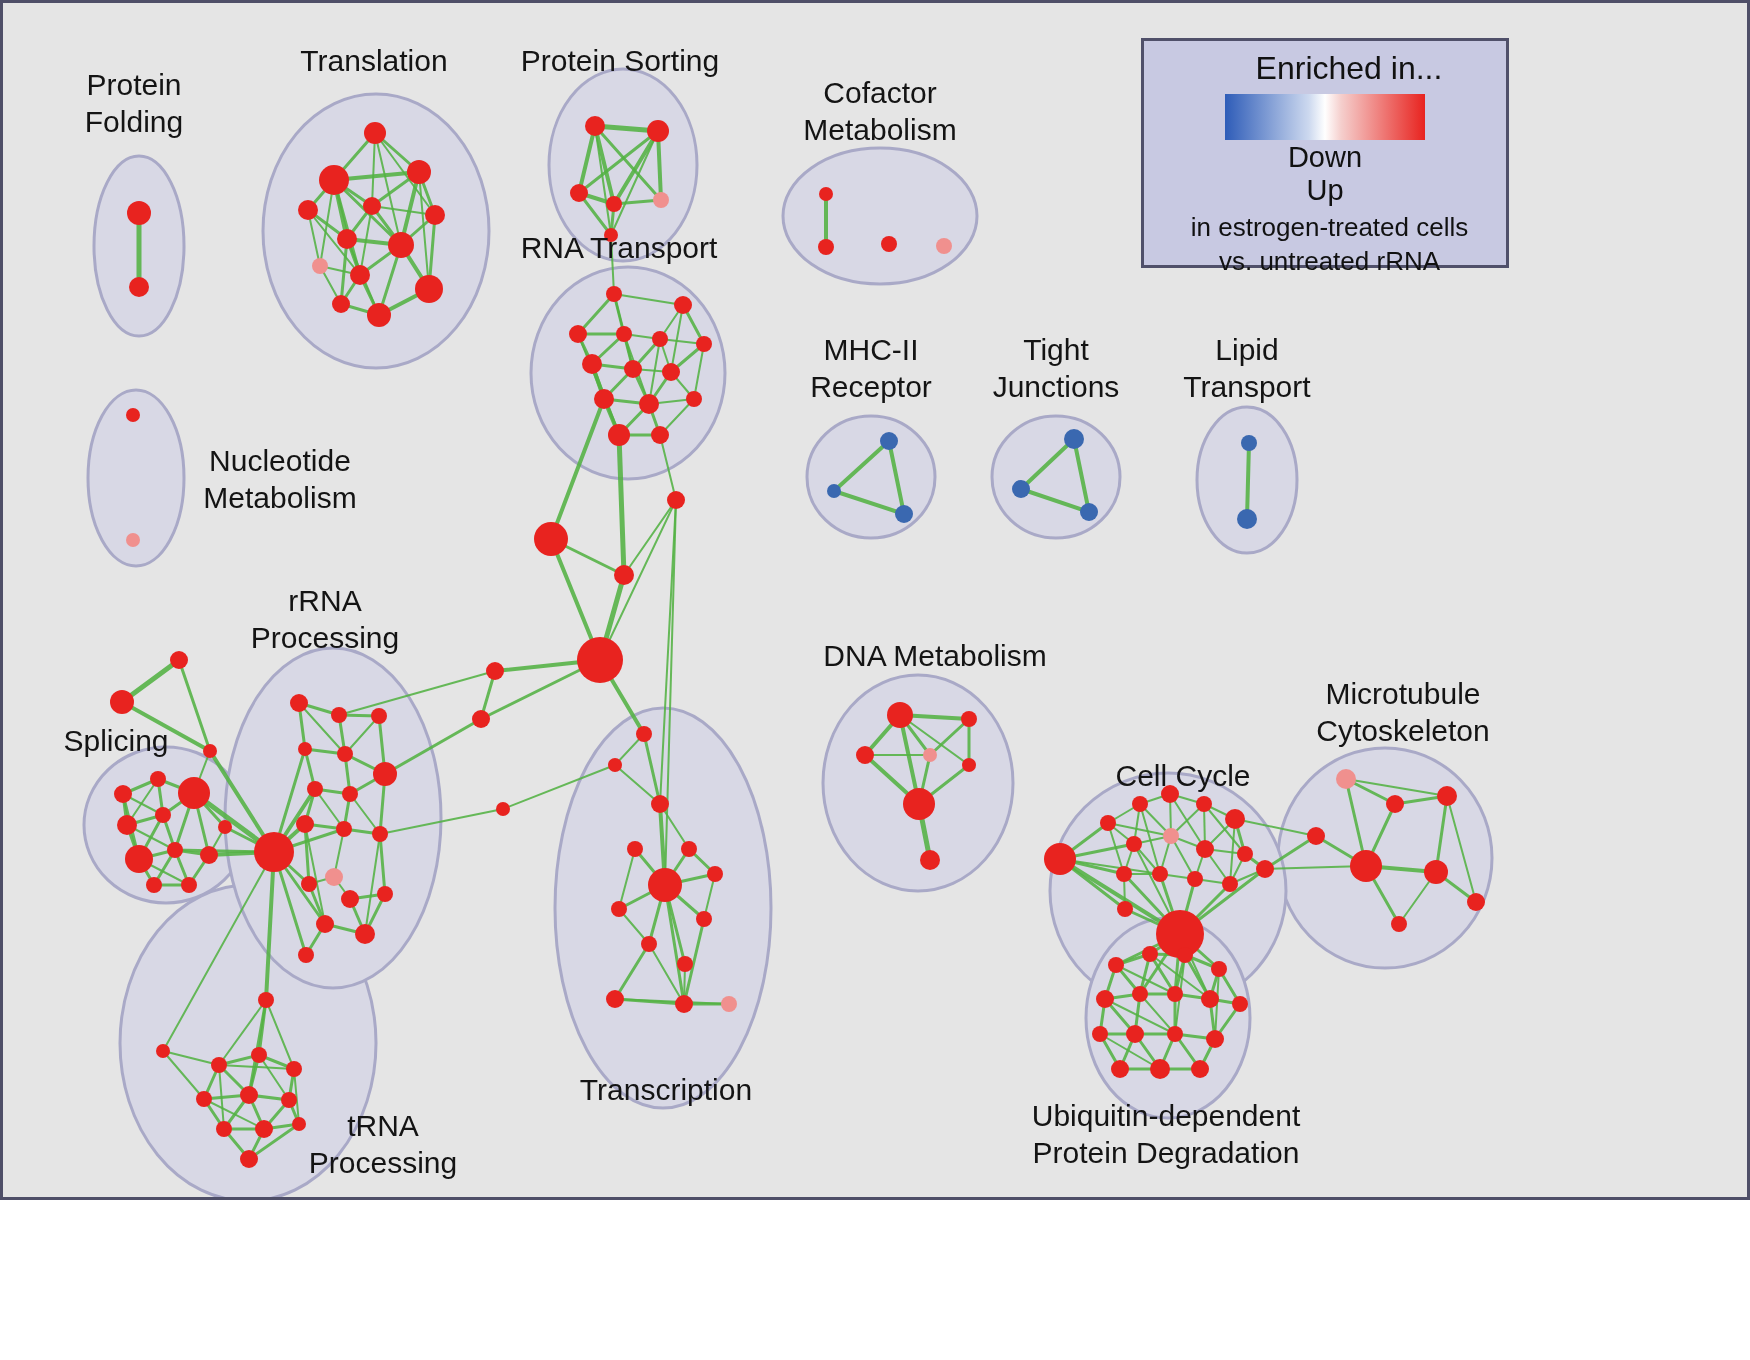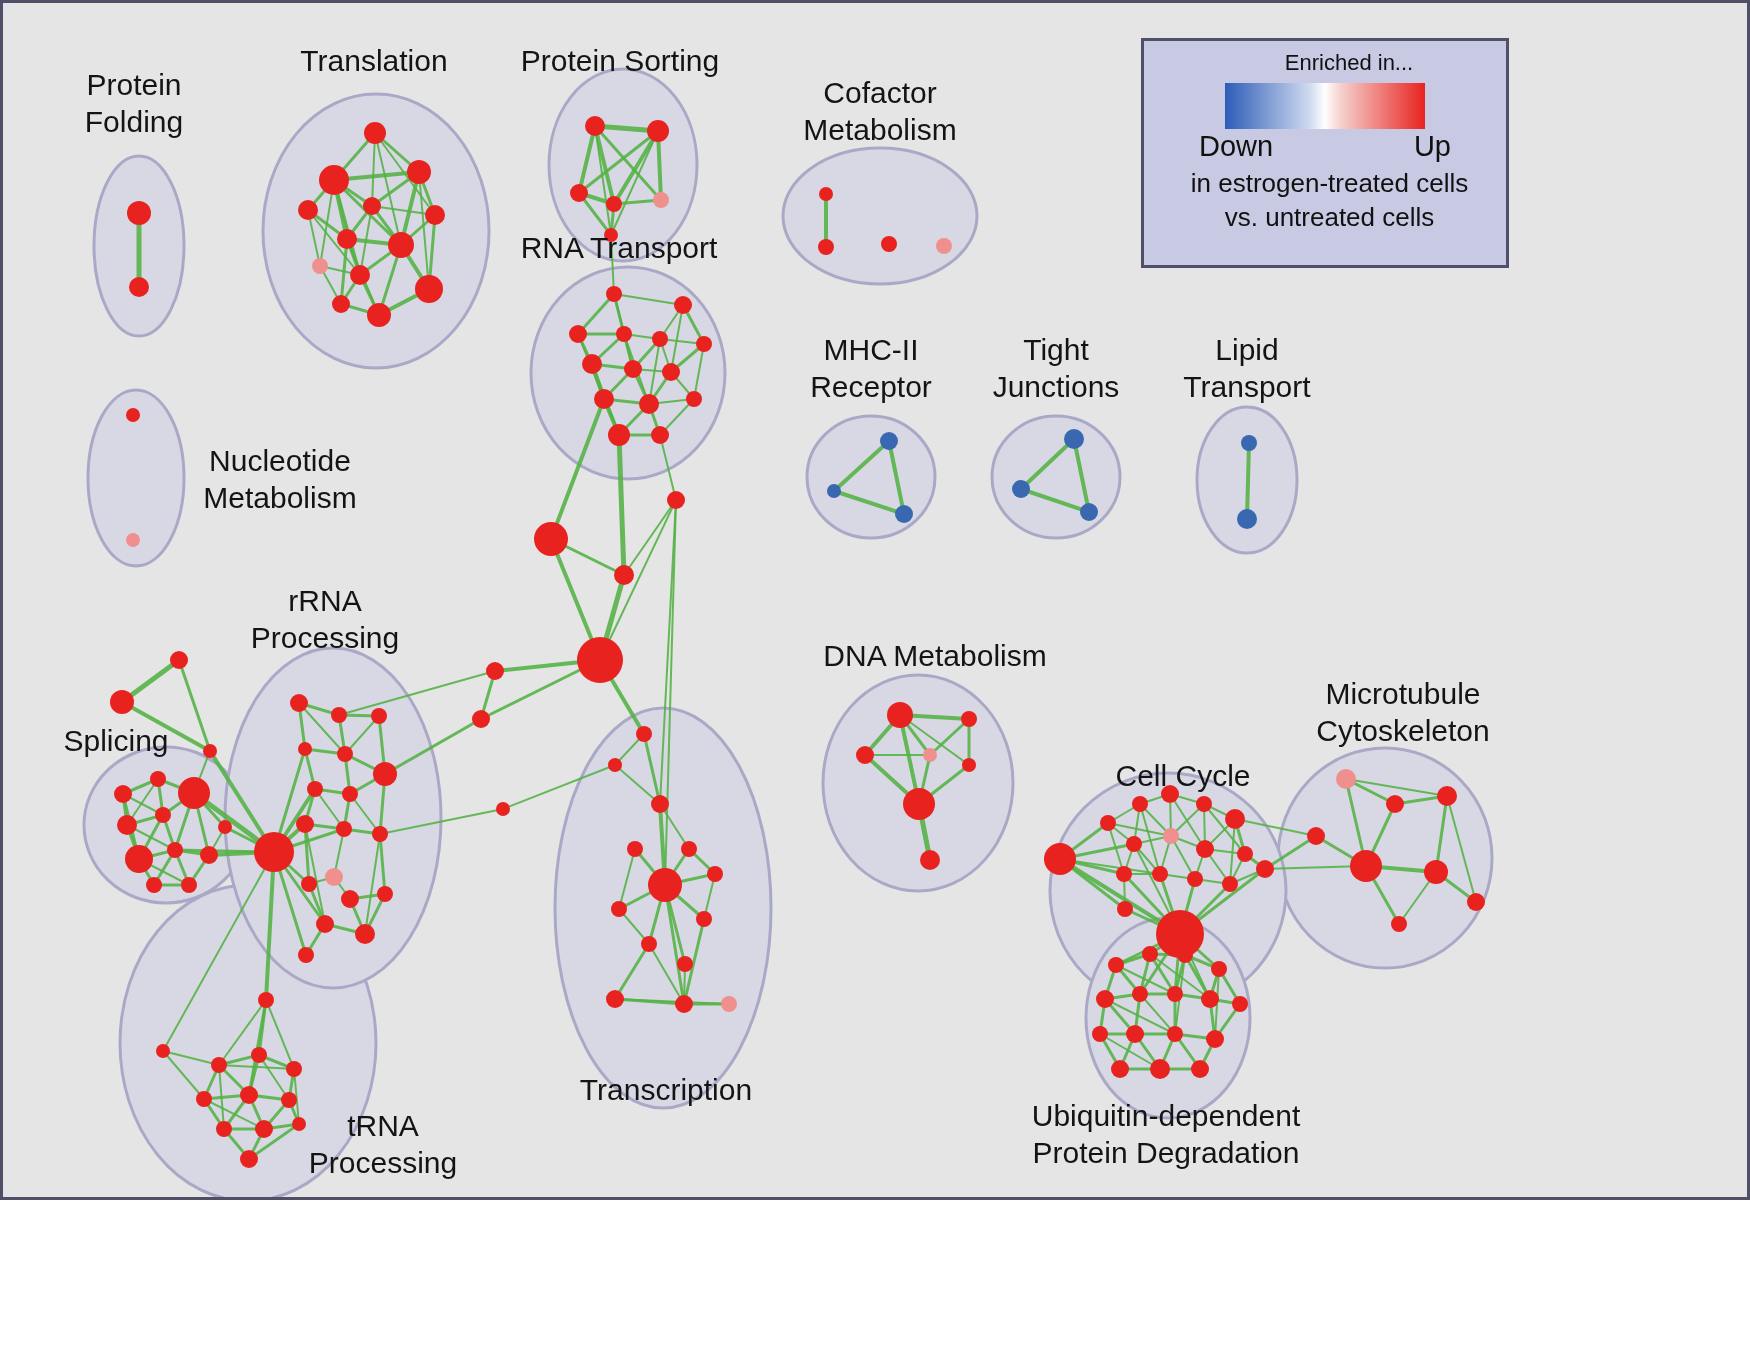--- a/index.html
+++ b/index.html
@@ -1,22 +1,22 @@
 <!DOCTYPE html>
 <html><head>
 <meta charset="utf-8">
 <style>
   html,body{margin:0;padding:0;background:#ffffff;}
   .figure{position:relative;width:1750px;height:1200px;background:#e5e5e5;border:3px solid #4f4f68;box-sizing:border-box;overflow:hidden;font-family:"Liberation Sans",sans-serif;}
   .figure svg{position:absolute;left:0;top:0;}
   .clabel{font-family:"Liberation Sans",sans-serif;font-size:30px;fill:#141414;}
   .legend{position:absolute;left:1138px;top:35px;width:368px;height:230px;background:#c8c9e2;border:3px solid #50506a;box-sizing:border-box;text-align:center;color:#111;}
-  .legend-title{font-size:22px;margin-top:9px;padding-left:48px;}
+  .legend-title{font-size:32px;margin-top:9px;padding-left:48px;}
   .legend-bar{width:200px;height:46px;margin:7px auto 0;}
-  .legend-ends{display:flex;justify-content:space-between;width:252px;margin:1px auto 0;font-size:29px;}
+  .legend-ends{display:flex;justify-content:space-between;width:252px;margin:1px auto 0;font-size:29px;flex-direction:column;}
   .legend-sub{font-size:26px;line-height:1.3;padding-left:9px;}
   .legend-sub.first{margin-top:4px;}
 </style>
 </head>
 <body>
 
 <div class="figure">
   <svg id="net" viewBox="0 0 1750 1360" width="1750" height="1360">
       <g>
         <ellipse cx="136" cy="243" rx="45" ry="90" fill="#d8d8e5" stroke="#a9a9c7" stroke-width="3"></ellipse>
@@ -599,15 +599,15 @@
     </svg>
 
   <div class="legend">
     <div class="legend-title">Enriched in...</div>
     <div class="legend-bar" style="background: linear-gradient(to right, rgb(46, 92, 184) 0%, rgb(205, 217, 239) 42%, rgb(255, 255, 255) 50%, rgb(245, 207, 205) 58%, rgb(232, 35, 31) 100%);"></div>
     <div class="legend-ends">
       <span>Down</span>
       <span>Up</span>
     </div>
     <div class="legend-sub first">in estrogen-treated cells</div>
-    <div class="legend-sub">vs. untreated cells</div>
+    <div class="legend-sub">vs. untreated rRNA</div>
   </div>
 </div>
 
 </body></html>

